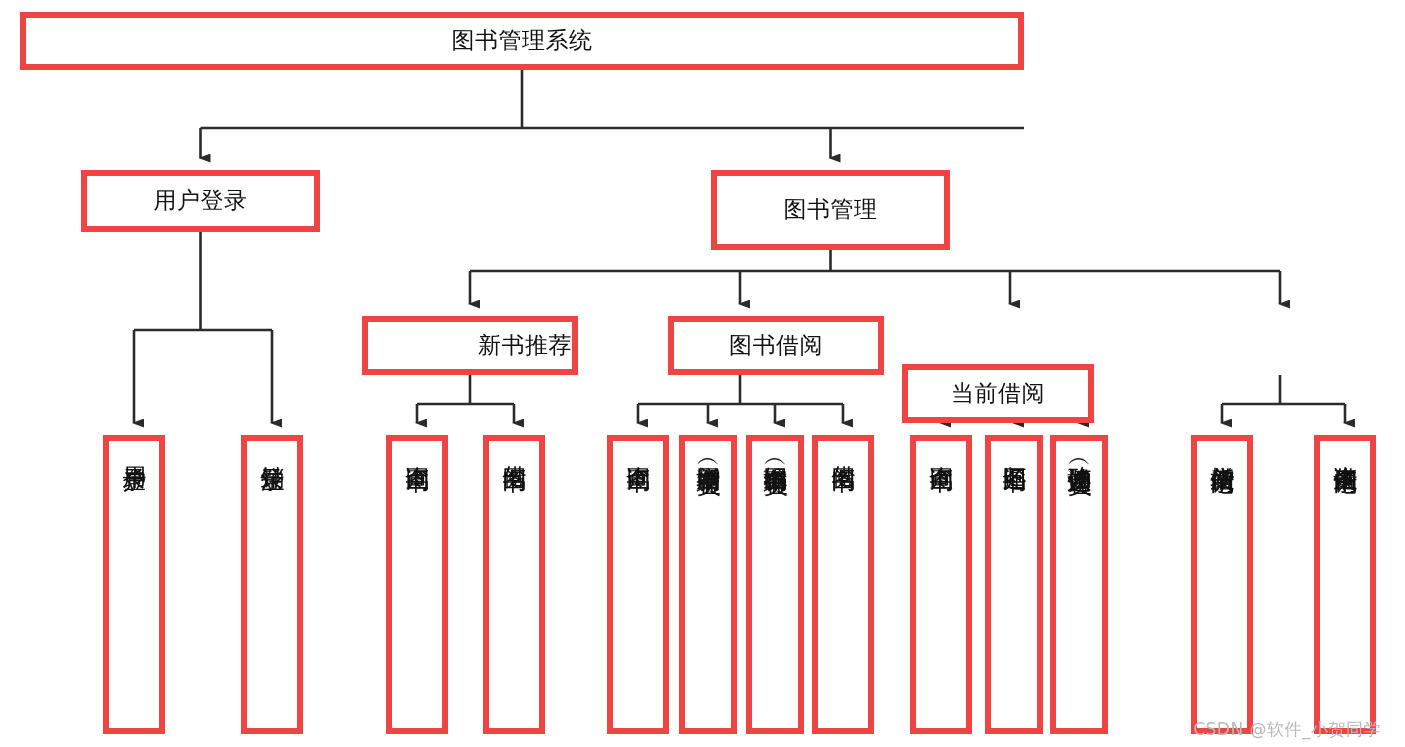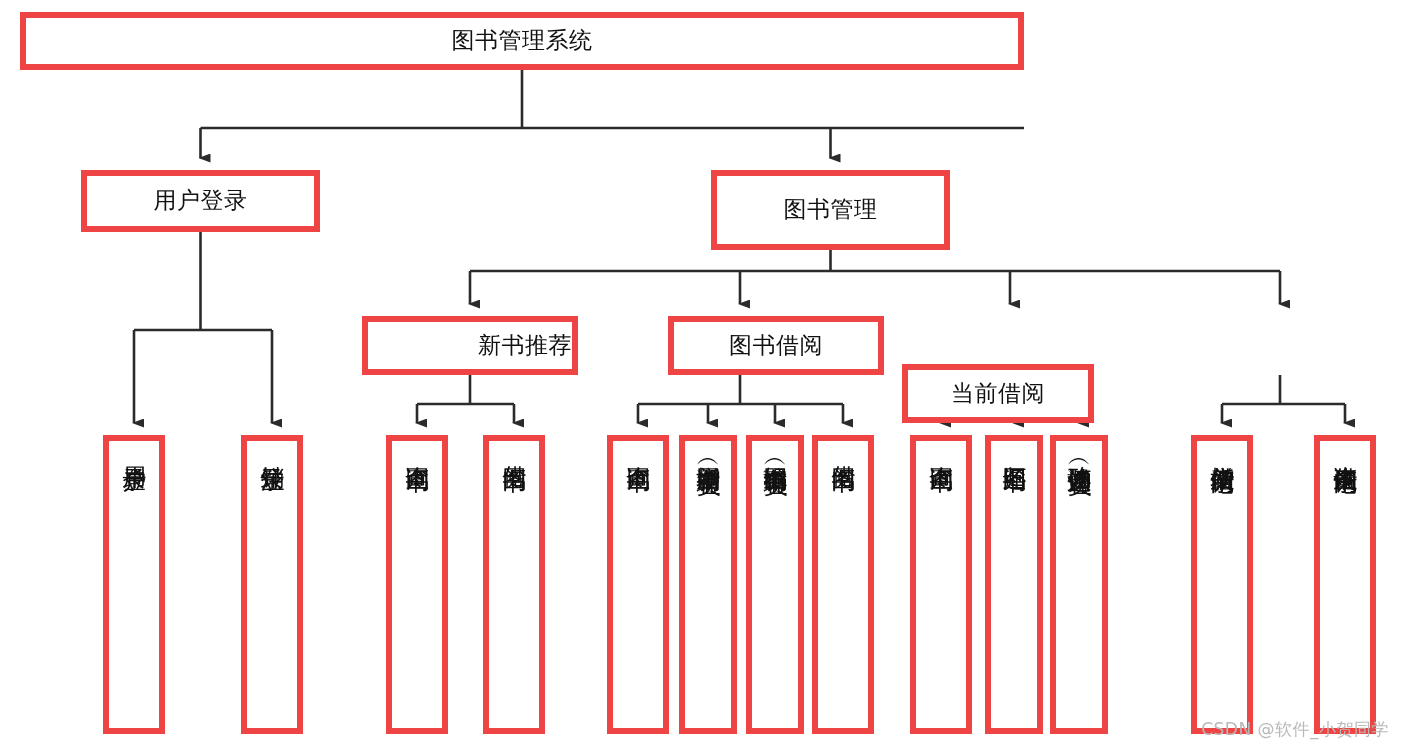--- a/index.html
+++ b/index.html
@@ -56,21 +56,21 @@
     font-size: 24px;
     line-height: 1.05;
     letter-spacing: 1px;
     white-space: nowrap;
   }
   .node.v.tall .label {
     font-size: 24px;
   }
   #watermark {
     position: absolute;
-    right: 16px;
+    right: 24px;
     bottom: 6px;
     font-size: 17px;
     color: #b9b9b9;
     letter-spacing: 0.5px;
     white-space: nowrap;
     font-family: "DejaVu Sans", "Liberation Sans", sans-serif;
   }
 </style>
 </head>
 <body>

